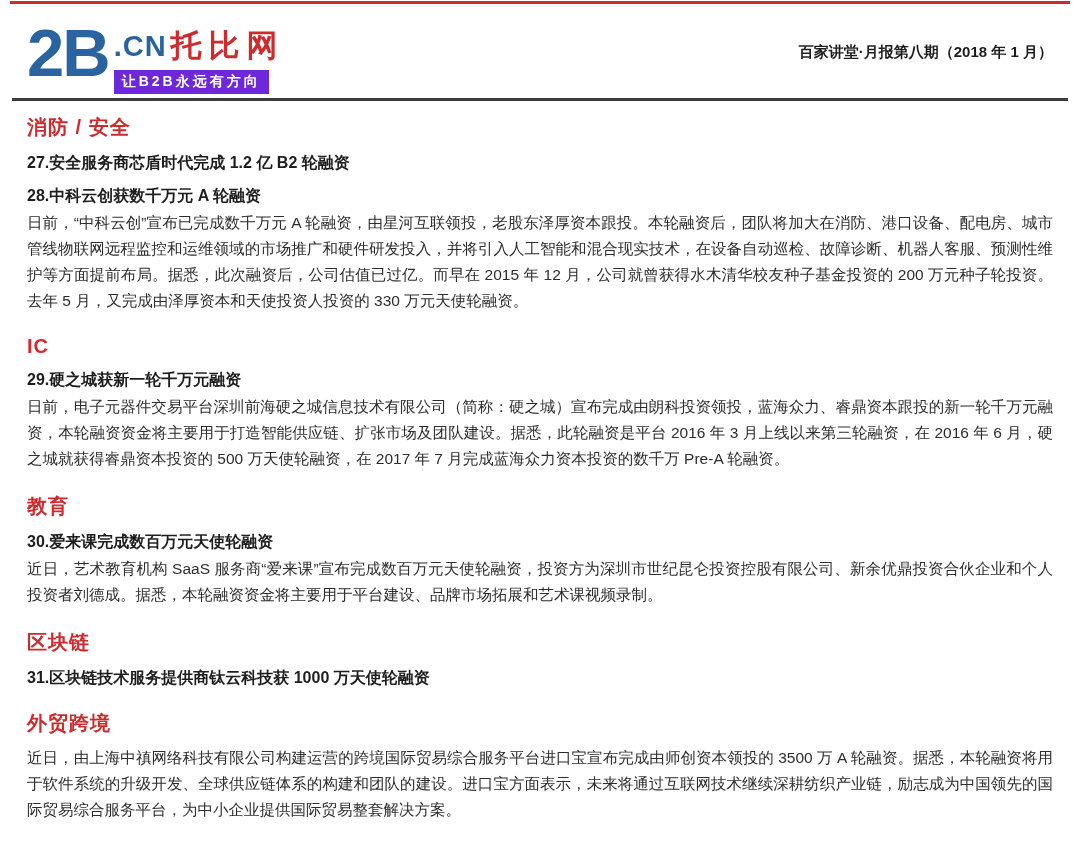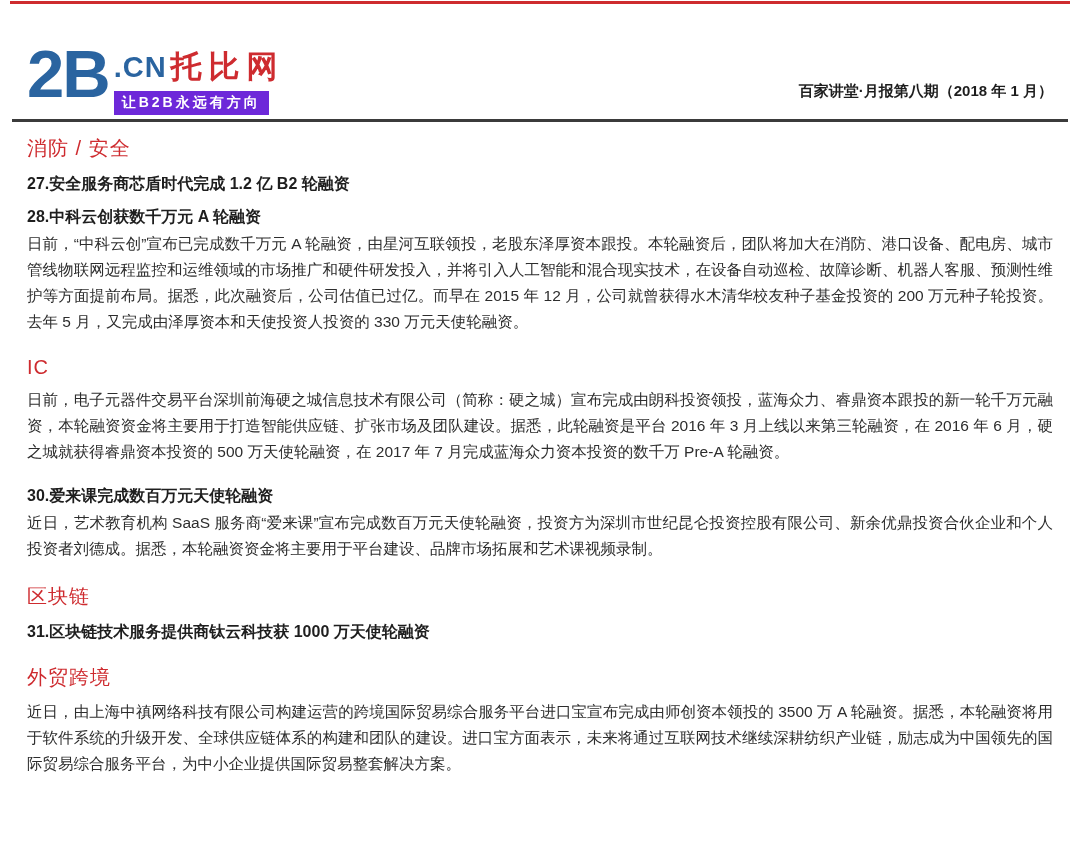--- a/index.html
+++ b/index.html
@@ -10,23 +10,22 @@
     font-family: "Liberation Sans", "DejaVu Sans", sans-serif;
     color: #2b2b2b;
     overflow: hidden;
     position: relative;
   }
   .top-line {
     position: absolute; top: 1px; left: 10px; right: 10px;
     height: 3px; background: #ce2b2f;
   }
   header {
-    display: flex; justify-content: space-between; align-items: flex-end;
+    display: flex; justify-content: space-between; align-items: center;
     padding: 25px 27px 0 27px;
-    margin-top: 21px;
   }
   .logo { display: flex; align-items: flex-start; }
   .logo-2b {
     font-size: 67px; line-height: 56px; font-weight: bold;
     color: #2a64a0; letter-spacing: -2px;
   }
   .logo-right { margin-left: 5px; }
   .logo-top { display: flex; align-items: baseline; white-space: nowrap; }
   .logo-cn {
     font-size: 29px; font-weight: bold; color: #2a64a0; letter-spacing: 1px;
@@ -46,21 +45,21 @@
     padding-bottom: 14px; white-space: nowrap;
   }
   .header-rule {
     height: 3px; background: #3b3b3b;
     margin: 4px 12px 0 12px;
   }
   main { padding: 6px 27px 0 27px; }
   .sec { margin-top: 21px; }
   .sec:first-child { margin-top: 7px; }
   .sec-h {
-    color: #ce2b2f; font-size: 20px; font-weight: normal;
+    color: #ce2b2f; font-size: 20px; font-weight: bold;
     margin: 0 0 8px 0; letter-spacing: 1px;
   }
   .item-t {
     font-size: 16px; font-weight: bold; color: #1e1e1e;
     margin: 12px 0 3px 0;
   }
   .item-b {
     font-size: 15.5px; line-height: 26px; color: #2d2d2d;
     margin: 0; text-align: justify;
   }
@@ -90,24 +89,26 @@
 
   <section class="sec">
     <h2 class="sec-h">消防 / 安全</h2>
     <h3 class="item-t">27.安全服务商芯盾时代完成 1.2 亿 B2 轮融资</h3>
     <h3 class="item-t">28.中科云创获数千万元 A 轮融资</h3>
     <p class="item-b">日前，“中科云创”宣布已完成数千万元 A 轮融资，由星河互联领投，老股东泽厚资本跟投。本轮融资后，团队将加大在消防、港口设备、配电房、城市管线物联网远程监控和运维领域的市场推广和硬件研发投入，并将引入人工智能和混合现实技术，在设备自动巡检、故障诊断、机器人客服、预测性维护等方面提前布局。据悉，此次融资后，公司估值已过亿。而早在 2015 年 12 月，公司就曾获得水木清华校友种子基金投资的 200 万元种子轮投资。去年 5 月，又完成由泽厚资本和天使投资人投资的 330 万元天使轮融资。</p>
   </section>
 
   <section class="sec">
     <h2 class="sec-h">IC</h2>
+    <h3 class="item-t">29.硬之城获新一轮千万元融资</h3>
     <p class="item-b">日前，电子元器件交易平台深圳前海硬之城信息技术有限公司（简称：硬之城）宣布完成由朗科投资领投，蓝海众力、睿鼎资本跟投的新一轮千万元融资，本轮融资资金将主要用于打造智能供应链、扩张市场及团队建设。据悉，此轮融资是平台 2016 年 3 月上线以来第三轮融资，在 2016 年 6 月，硬之城就获得睿鼎资本投资的 500 万天使轮融资，在 2017 年 7 月完成蓝海众力资本投资的数千万 Pre-A 轮融资。</p>
   </section>
 
   <section class="sec">
+    <h2 class="sec-h">教育</h2>
     <h3 class="item-t">30.爱来课完成数百万元天使轮融资</h3>
     <p class="item-b">近日，艺术教育机构 SaaS 服务商“爱来课”宣布完成数百万元天使轮融资，投资方为深圳市世纪昆仑投资控股有限公司、新余优鼎投资合伙企业和个人投资者刘德成。据悉，本轮融资资金将主要用于平台建设、品牌市场拓展和艺术课视频录制。</p>
   </section>
 
   <section class="sec">
     <h2 class="sec-h">区块链</h2>
     <h3 class="item-t">31.区块链技术服务提供商钛云科技获 1000 万天使轮融资</h3>
   </section>
 
   <section class="sec">

